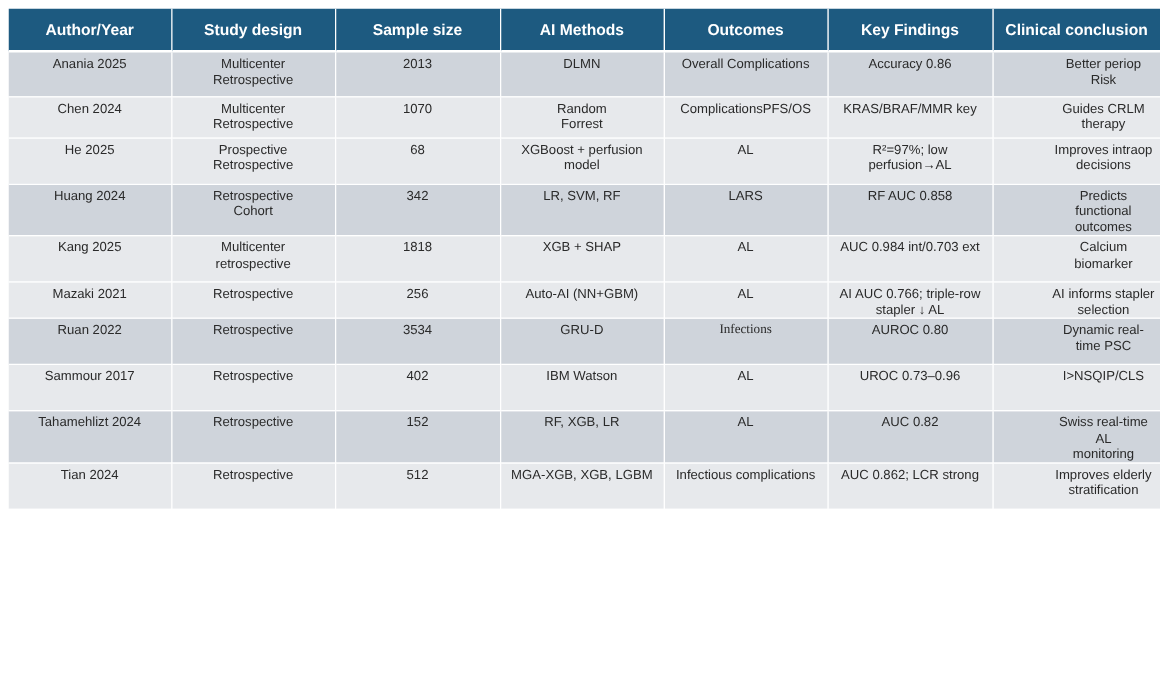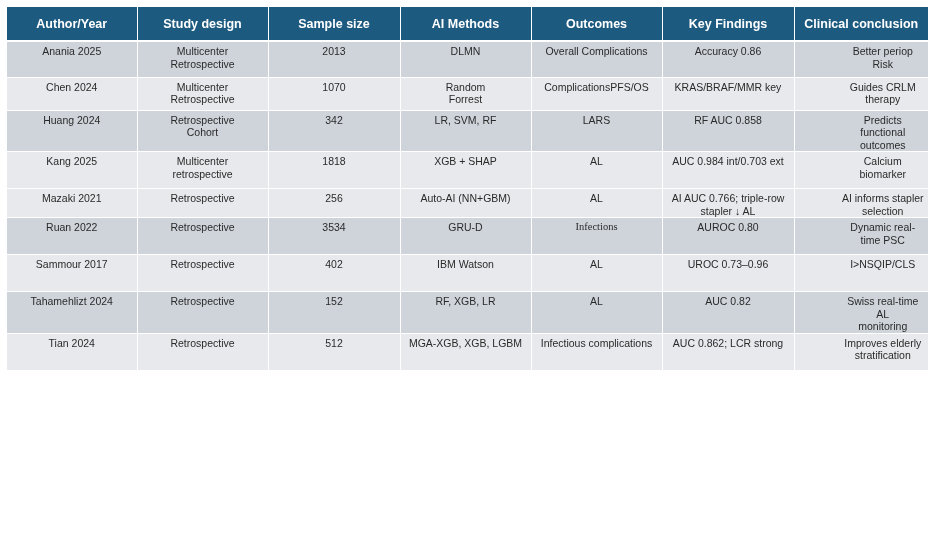--- a/index.html
+++ b/index.html
@@ -54,20 +54,29 @@
         <td>Better periop<br>Risk</td>
       </tr>
       <tr class="even" style="height: 33px;">
         <td>Chen 2024</td>
         <td>Multicenter<br>Retrospective</td>
         <td>1070</td>
         <td>Random<br>Forrest</td>
         <td>ComplicationsPFS/OS</td>
         <td>KRAS/BRAF/MMR key</td>
         <td>Guides CRLM therapy</td>
+      </tr>
+      <tr class="even" style="height: 37px;">
+        <td>He 2025</td>
+        <td>Prospective<br>Retrospective</td>
+        <td>68</td>
+        <td>XGBoost + perfusion<br>model</td>
+        <td>AL</td>
+        <td>R²=97%; low<br>perfusion→AL</td>
+        <td>Improves intraop<br>decisions</td>
       </tr>
       <tr class="odd" style="height: 37px;">
         <td>Huang 2024</td>
         <td>Retrospective<br>Cohort</td>
         <td>342</td>
         <td>LR, SVM, RF</td>
         <td>LARS</td>
         <td>RF AUC 0.858</td>
         <td>Predicts functional<br>outcomes</td>
       </tr>

